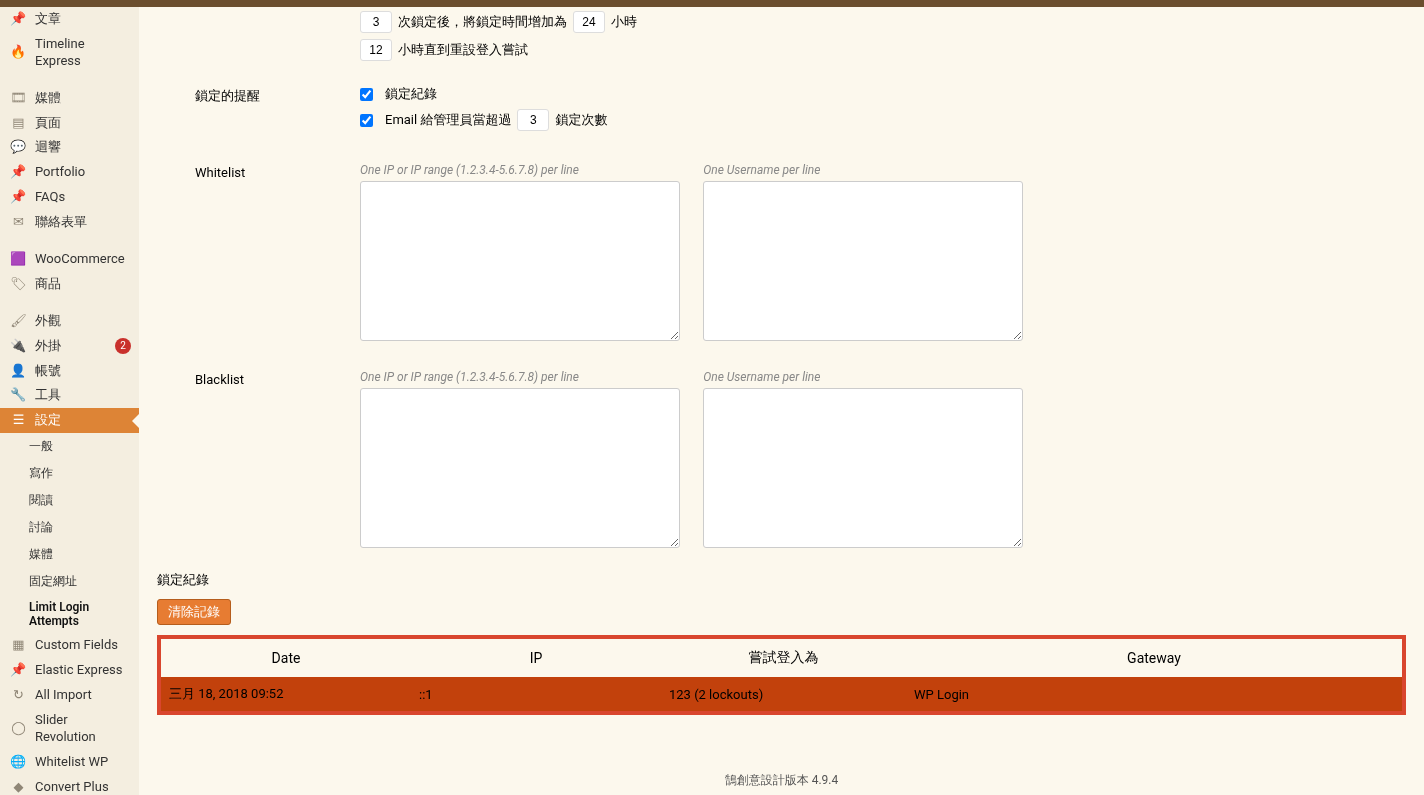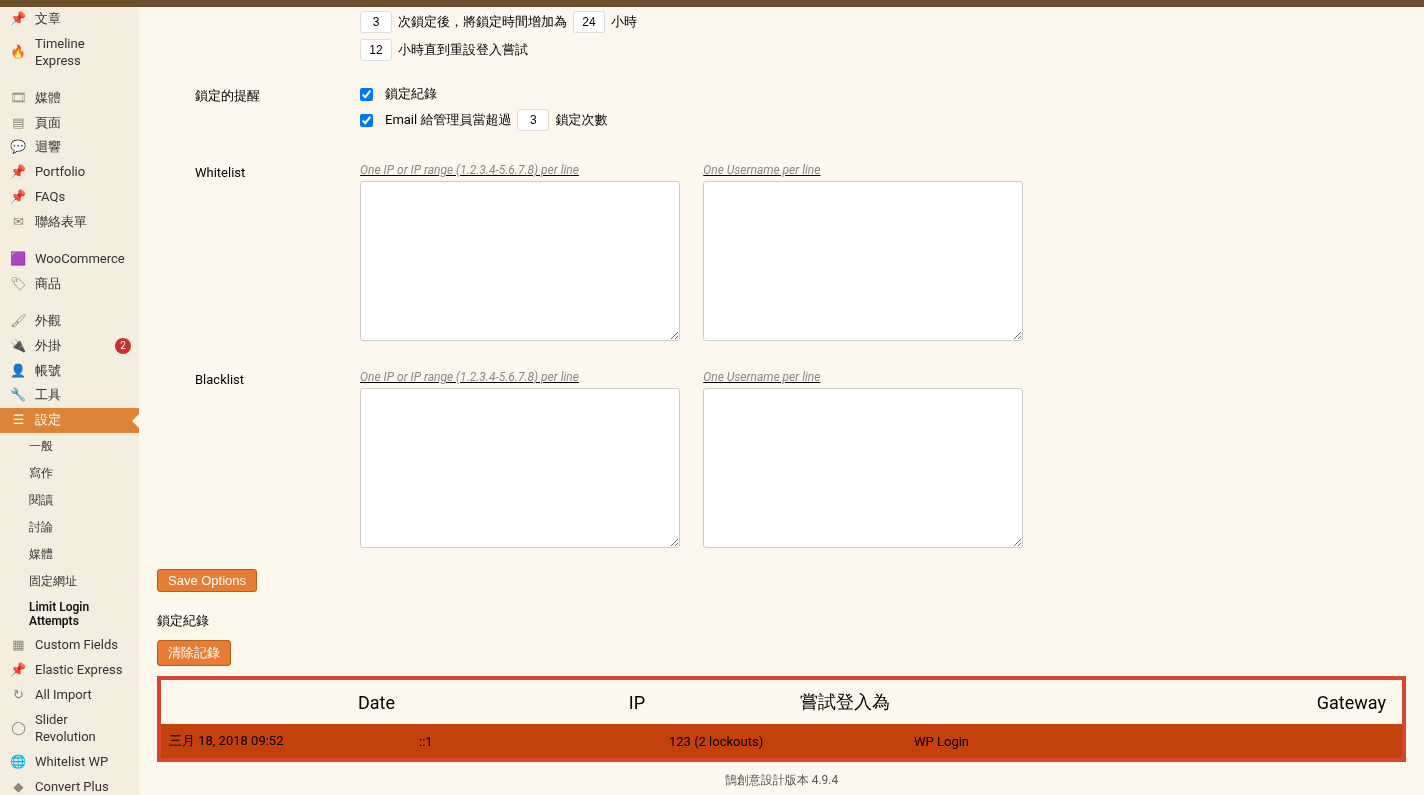--- a/index.html
+++ b/index.html
@@ -81,39 +81,39 @@
 }
 .chk { margin-right: 6px; }
 .hint {
   color: #888; font-style: italic; font-size: 12px; margin-bottom: 4px;
 }
 .ta {
   width: 320px; height: 160px;
   border: 1px solid #ccc; border-radius: 3px;
   background: #fff; resize: both;
 }
-.ta-group { display: inline-block; vertical-align: top; margin-right: 20px; text-decoration: underline; }
+.ta-group { display: inline-block; vertical-align: top; margin-right: 20px; }
 .btn {
   display: inline-block;
   background: #e77c32; color: #fff;
   border: 1px solid #b55d1c; border-radius: 3px;
   padding: 3px 10px; font-size: 13px;
   cursor: pointer;
 }
 .section-head { margin: 20px 0 10px 0; font-weight: 400; }
 .log-box {
   border: 4px solid #d9462e;
   margin-top: 10px;
 }
 .log-table {
   width: 100%; border-collapse: collapse;
 }
 .log-table th {
-  text-align: right; font-weight: 400; font-size: 18px;
-  padding: 10px 16px;
+  text-align: center; font-weight: 400; font-size: 14px;
+  padding: 10px 8px;
 }
 .log-table td {
   padding: 8px; background: #c2410c; font-size: 13px;
 }
 .footer {
   position: absolute; left: 157px; right: 18px; bottom: 6px;
   display: flex; justify-content: center;
   font-size: 12px; color: #555;
 }
 </style>
@@ -277,23 +277,20 @@
         <div class="hint">One IP or IP range (1.2.3.4-5.6.7.8) per line</div>
         <textarea class="ta" style=""></textarea>
       </div>
       <div class="ta-group">
         <div class="hint">One Username per line</div>
         <textarea class="ta" style=""></textarea>
       </div>
     </div>
   </div>
 
-  <div style="margin:18px 0 0 0">
-    <button class="btn">Save Options</button>
-  </div>
 
   <div class="section-head">鎖定紀錄</div>
   <button class="btn">清除記錄</button>
 
   <div class="log-box">
     <table class="log-table">
       <thead>
         <tr>
           <th style="width:250px">Date</th>
           <th style="width:250px">IP</th>

